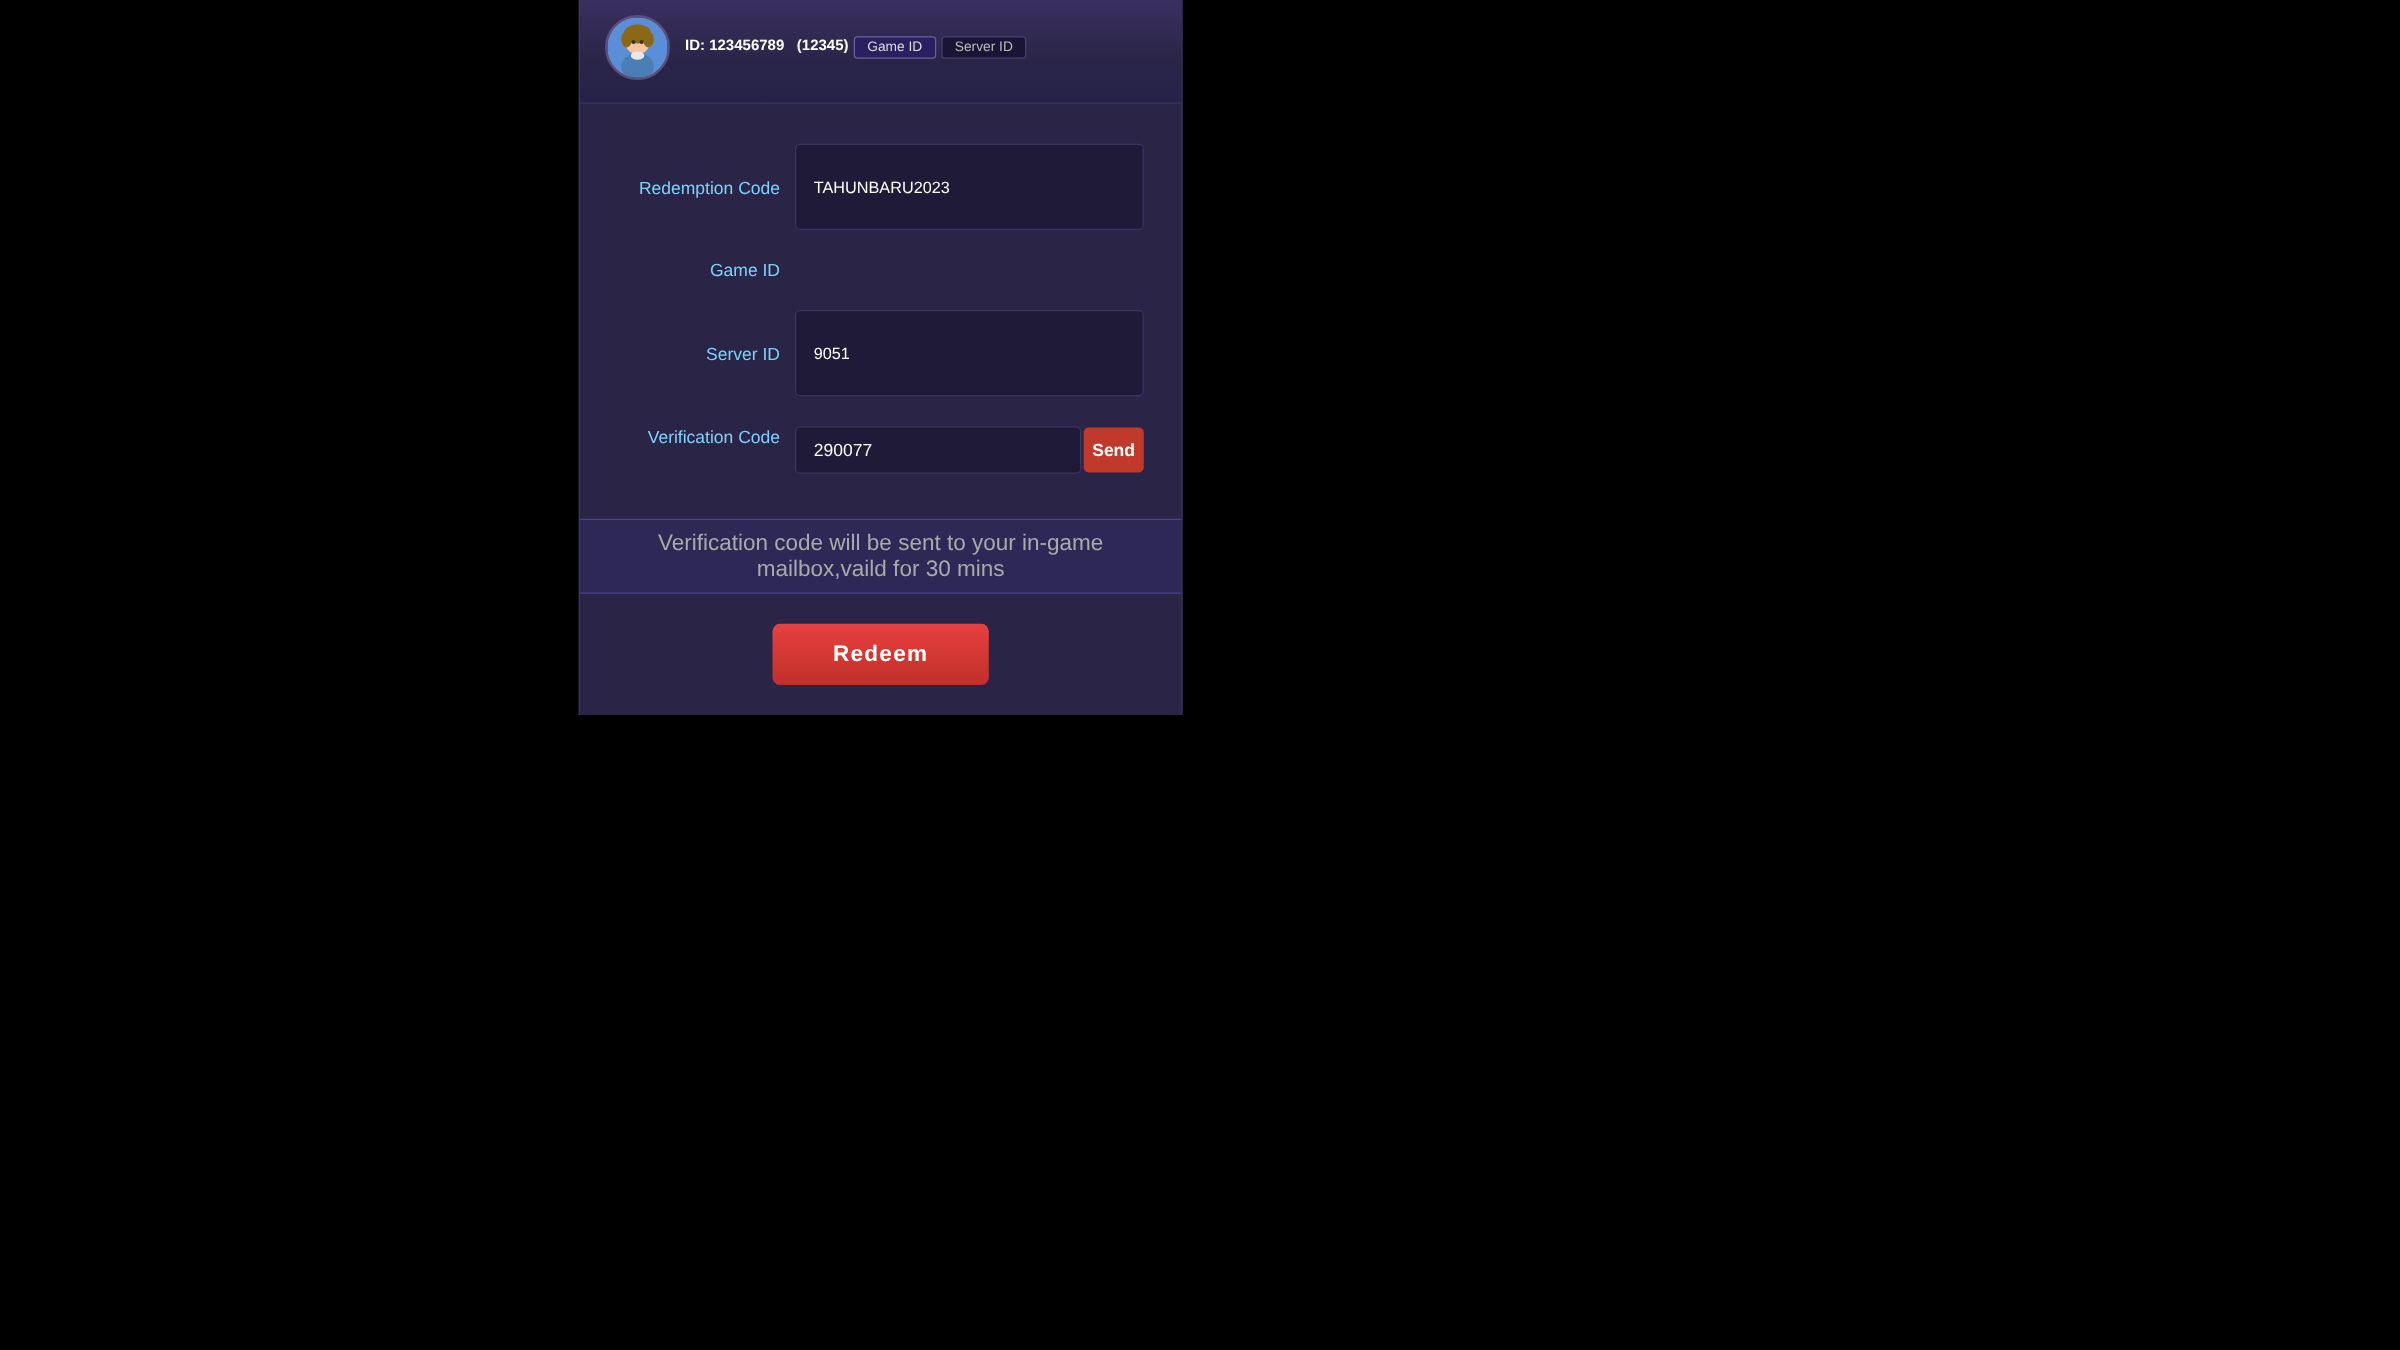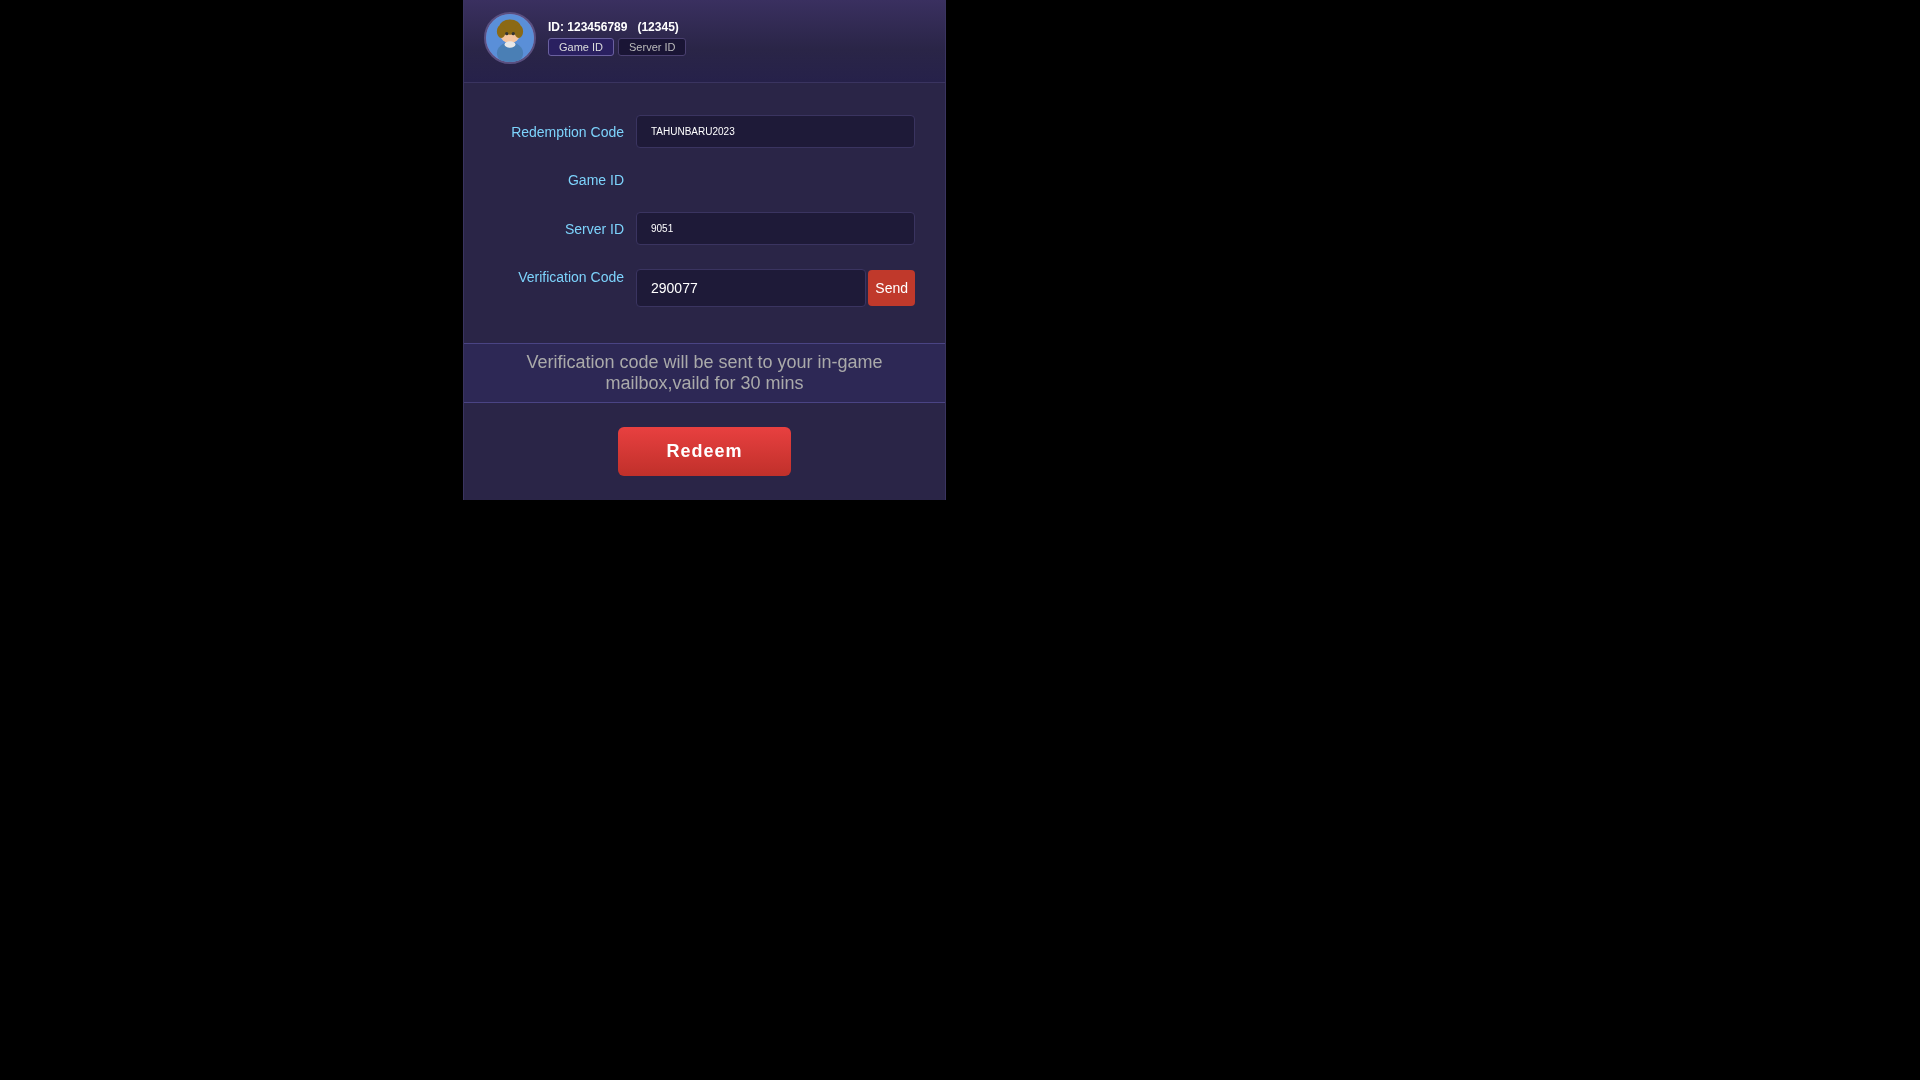--- a/index.html
+++ b/index.html
@@ -54,21 +54,21 @@
       border: 2px solid #5a5080;
       flex-shrink: 0;
       background: linear-gradient(135deg, #6a8fd8 0%, #8a6fb8 50%, #5a9fd8 100%);
       display: flex;
       align-items: center;
       justify-content: center;
     }
 
     .player-info {
       display: flex;
-      flex-direction: column;
+      flex-direction: row;
       gap: 4px;
     }
 
     .player-id-line {
       color: #ccc;
       font-size: 12px;
     }
 
     .player-id-line span {
       color: #fff;
@@ -117,22 +117,22 @@
       text-align: right;
       flex-shrink: 0;
     }
 
     .form-input {
       flex: 1;
       background: #1e1a38;
       border: 1px solid #3a3460;
       border-radius: 4px;
       color: #fff;
-      font-size: 10px;
-      padding: 10px 14px;
+      font-size: 13px;
+      padding: 26px 14px;
       outline: none;
     }
 
     .verification-row {
       display: flex;
       padding: 12px 0;
       gap: 12px;
     }
 
     .verification-input-group {
@@ -155,21 +155,21 @@
 
     .send-button {
       background: #c0392b;
       color: #fff;
       border: none;
       border-radius: 4px;
       padding: 10px 7px;
       font-size: 14px;
       cursor: pointer;
       white-space: nowrap;
-      font-weight: normal;
+      font-weight: bold;
     }
 
     .info-bar {
       background: #2d2855;
       border-top: 1px solid #4a4484;
       border-bottom: 1px solid #4a4484;
       padding: 8px 16px;
       margin: 4px 0 16px;
       text-align: center;
     }

